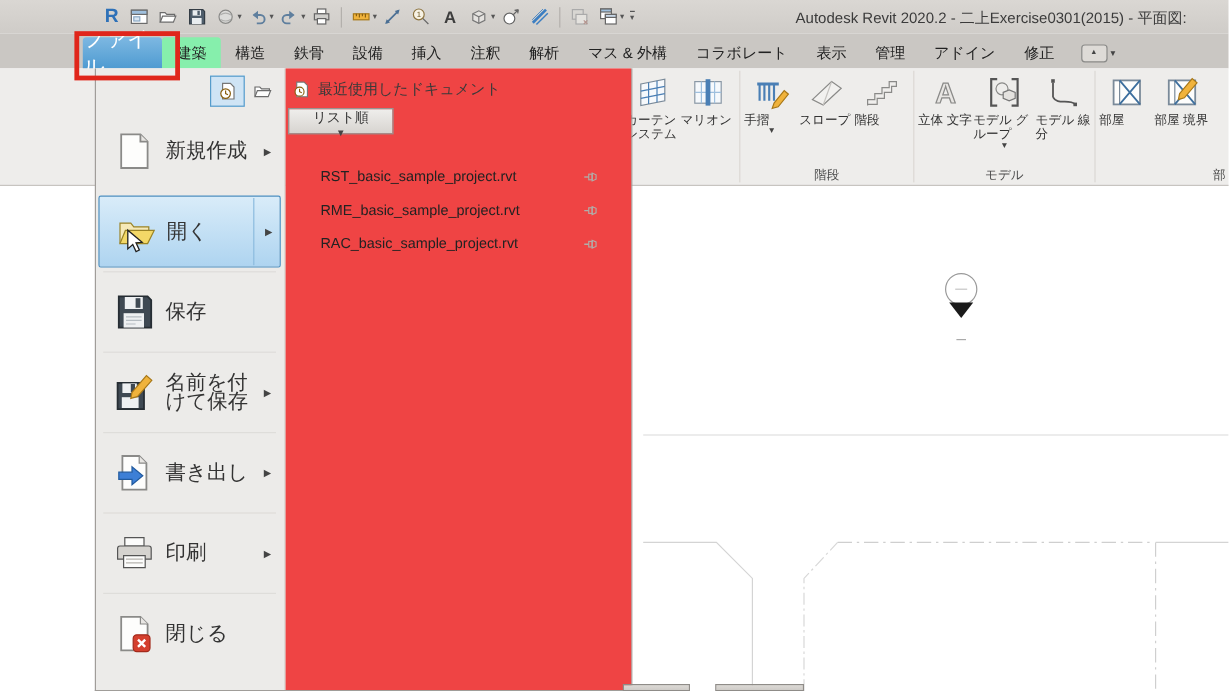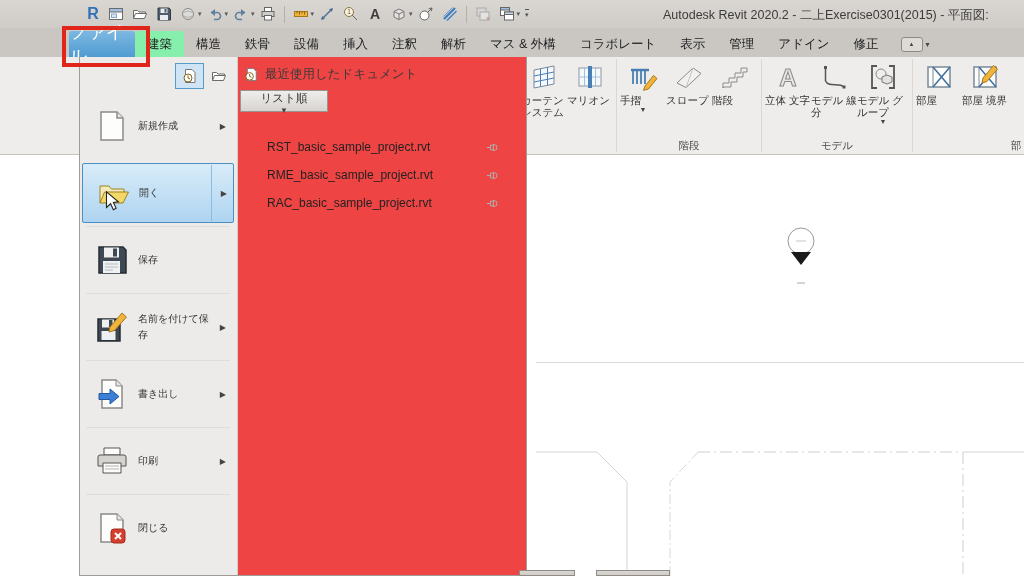--- a/index.html
+++ b/index.html
@@ -58,21 +58,21 @@
   .fm-toggle{width:27px;height:24px;display:flex;align-items:center;justify-content:center;
     border:1px solid transparent;}
   .fm-toggle svg{width:16px;height:16px;}
   .fm-toggle.sel{background:#cfe4f5;border:1px solid #569ccb;}
   .fm-items{position:absolute;top:39px;left:2px;right:3px;}
   .fm-item{height:60px;margin-bottom:7px;display:flex;align-items:center;padding-left:13px;
     position:relative;box-sizing:border-box;}
   .fm-item + .fm-item::before{content:"";position:absolute;top:-4px;left:4px;right:4px;
     height:1px;background:#deddda;}
   .fm-item .micon{width:34px;height:34px;margin-right:9px;flex:none;}
-  .fm-label{font-size:10px;color:#333;width:72px;line-height:16px;}
+  .fm-label{font-size:17px;color:#333;width:72px;line-height:16px;}
   .fm-arrow{position:absolute;right:8px;font-size:8px;color:#444;}
   .fm-item.hl{background:linear-gradient(#d9ecf9,#aed4f0);border:1px solid #4a90c4;border-radius:2px;}
   .fm-item.hl::before{display:none;}
   .fm-item.hl .fm-arrow{right:6px;}
   .hl-split{position:absolute;right:21px;top:1px;bottom:1px;width:1px;background:#8cbbde;}
   .hl-cursor{position:absolute;left:18px;top:26px;width:22px;height:22px;z-index:5;}
   .fm-recent{flex:1;background:#ef4444;position:relative;}
   .rc-header{position:absolute;top:9px;left:6px;display:flex;align-items:center;gap:6px;
     font-size:12.5px;color:#3a3a3a;}
   .rc-header svg{width:15px;height:15px;}
@@ -442,32 +442,32 @@
       </div>
       <div class="rsep"></div>
       <div class="rgroup">
         <div class="rbuttons">
           <div class="rbtn">
               <svg>
                 <use href="#s-3dtext"></use>
               </svg>
               <div class="rbl">立体 文字</div>
             </div>
-          <div class="rbtn">
-              <svg>
-                <use href="#s-modelline"></use>
-              </svg>
-              <div class="rbl">モデル 線分</div>
-            </div>
           <div class="rbtn" style="width:52px">
               <svg>
                 <use href="#s-modelgroup"></use>
               </svg>
               <div class="rbl" style="width:52px">モデル グループ</div>
               <div class="rbdd">▼</div>
+            </div>
+          <div class="rbtn">
+              <svg>
+                <use href="#s-modelline"></use>
+              </svg>
+              <div class="rbl">モデル 線分</div>
             </div>
         </div>
         <div class="rlabel">モデル</div>
       </div>
       <div class="rsep"></div>
       <div class="rgroup rooms">
         <div class="rbuttons">
           <div class="rbtn">
               <svg>
                 <use href="#s-room"></use>

